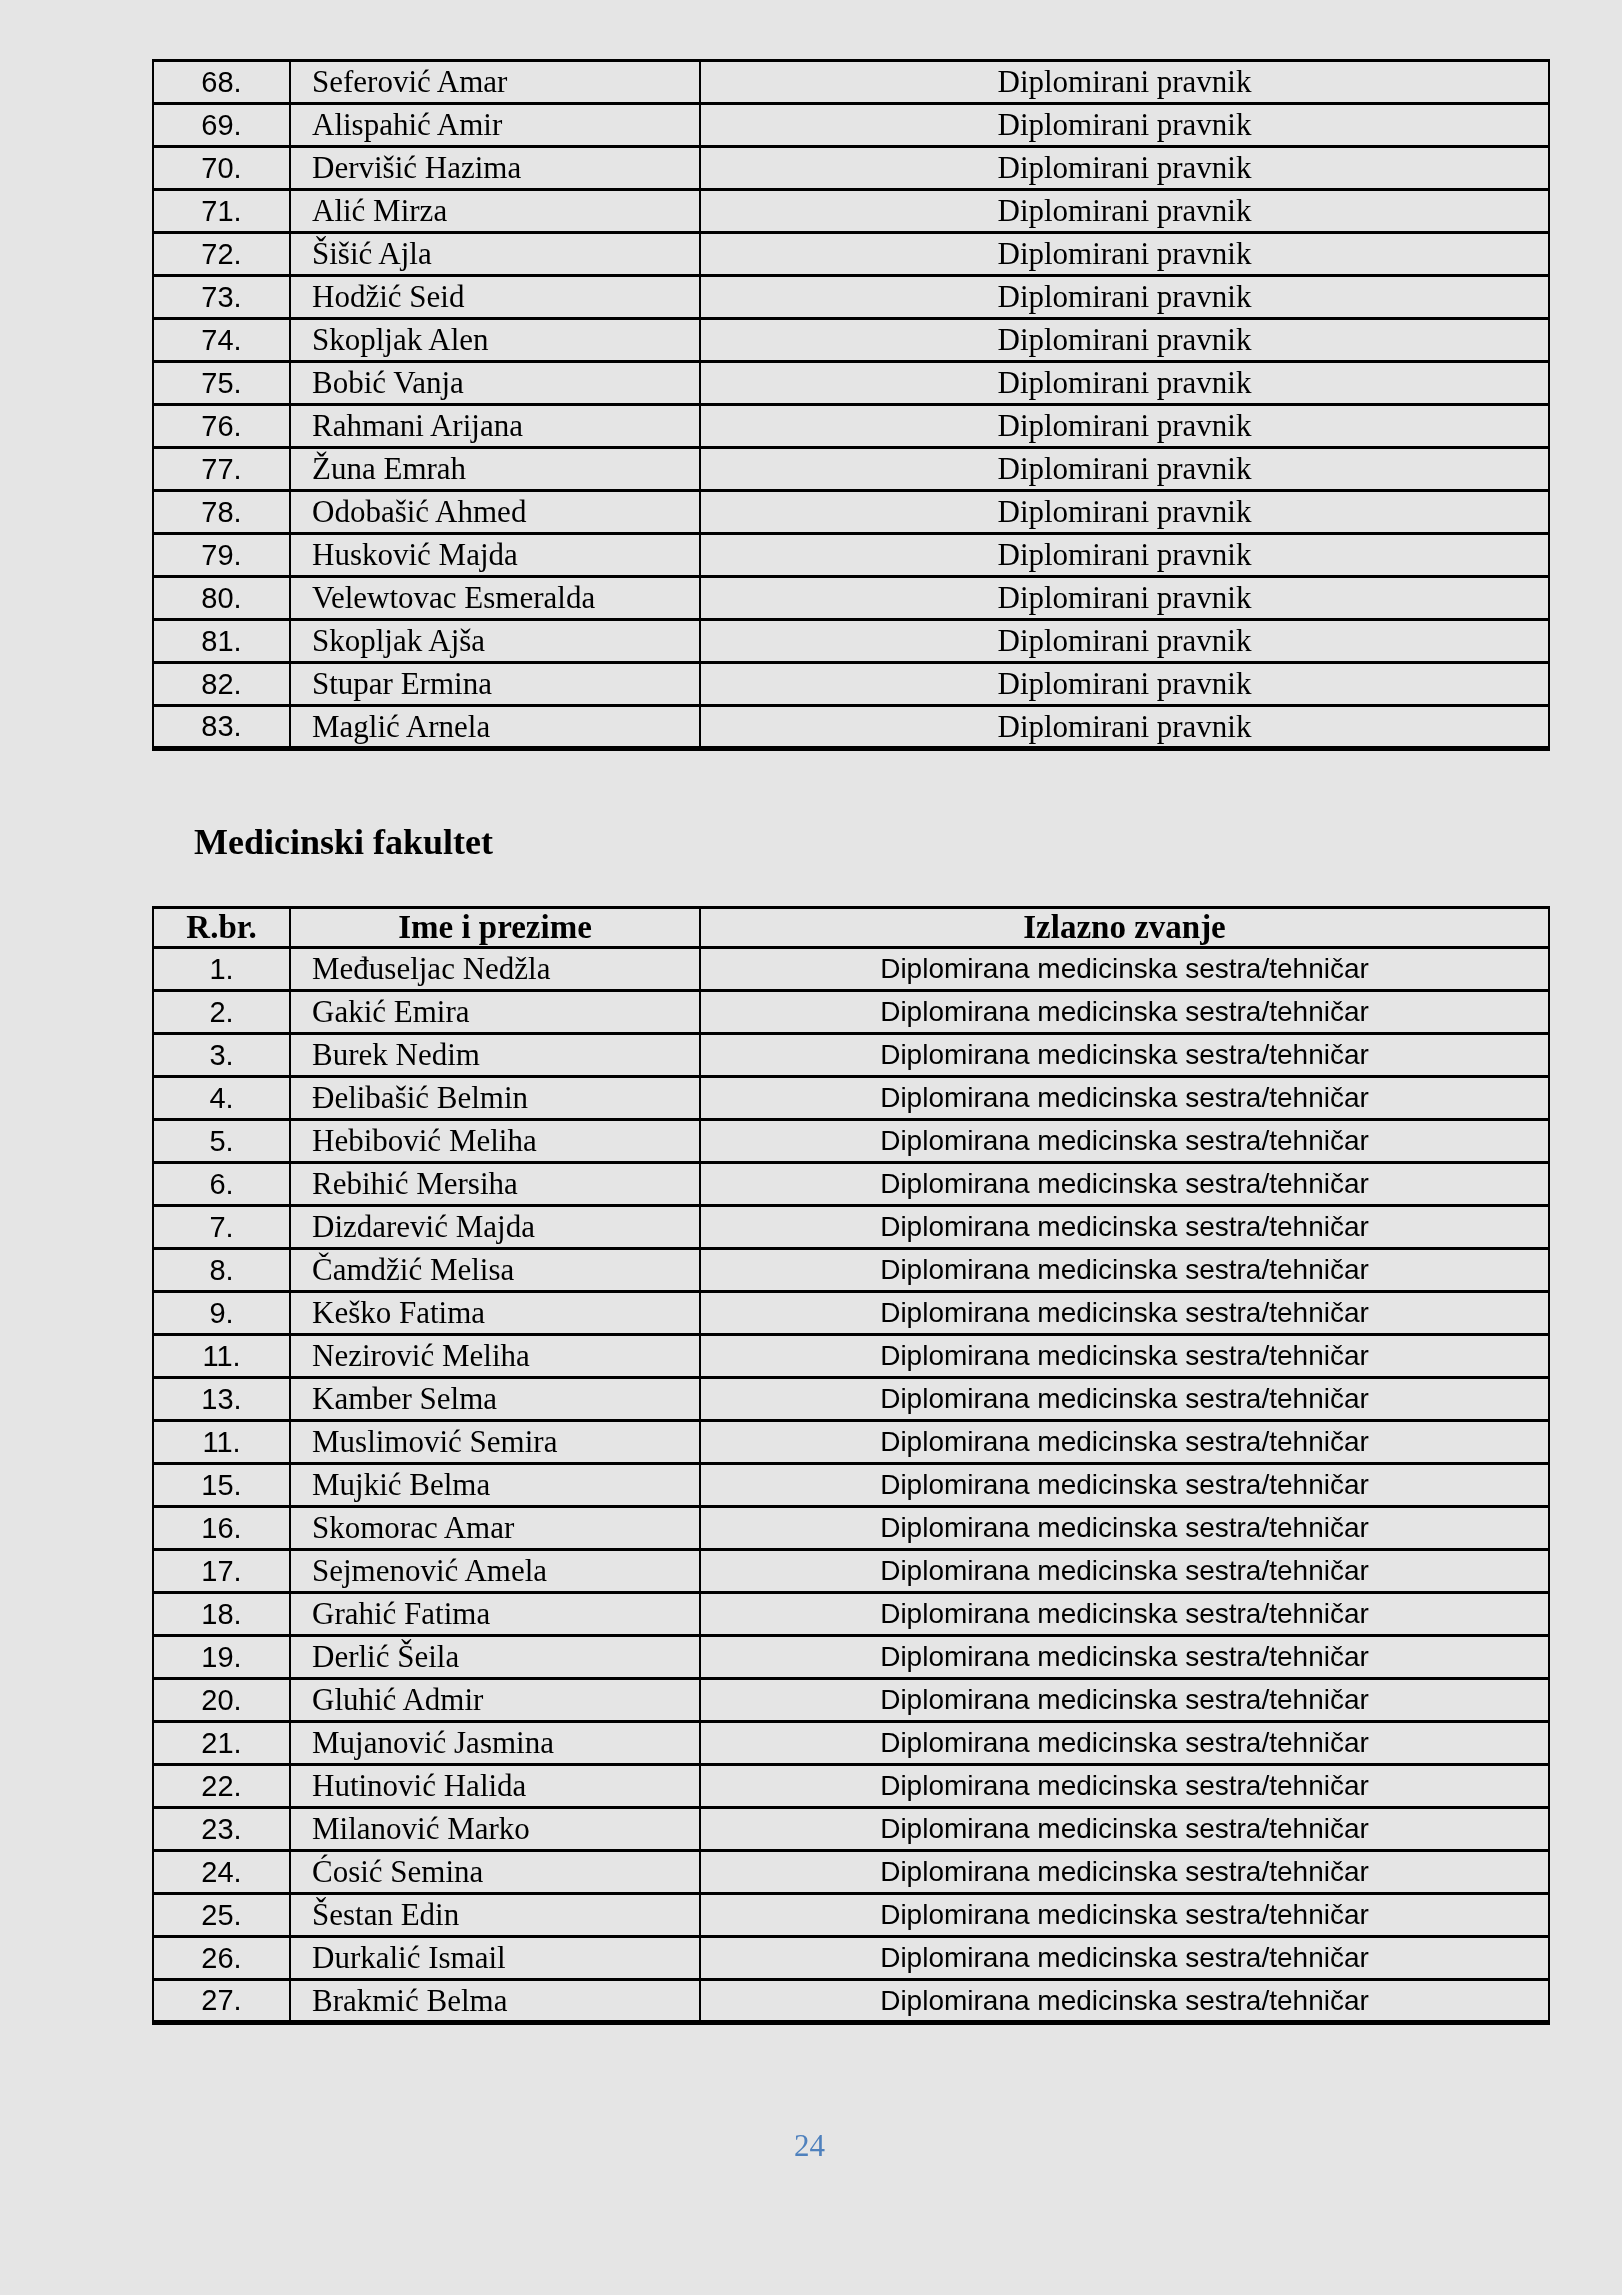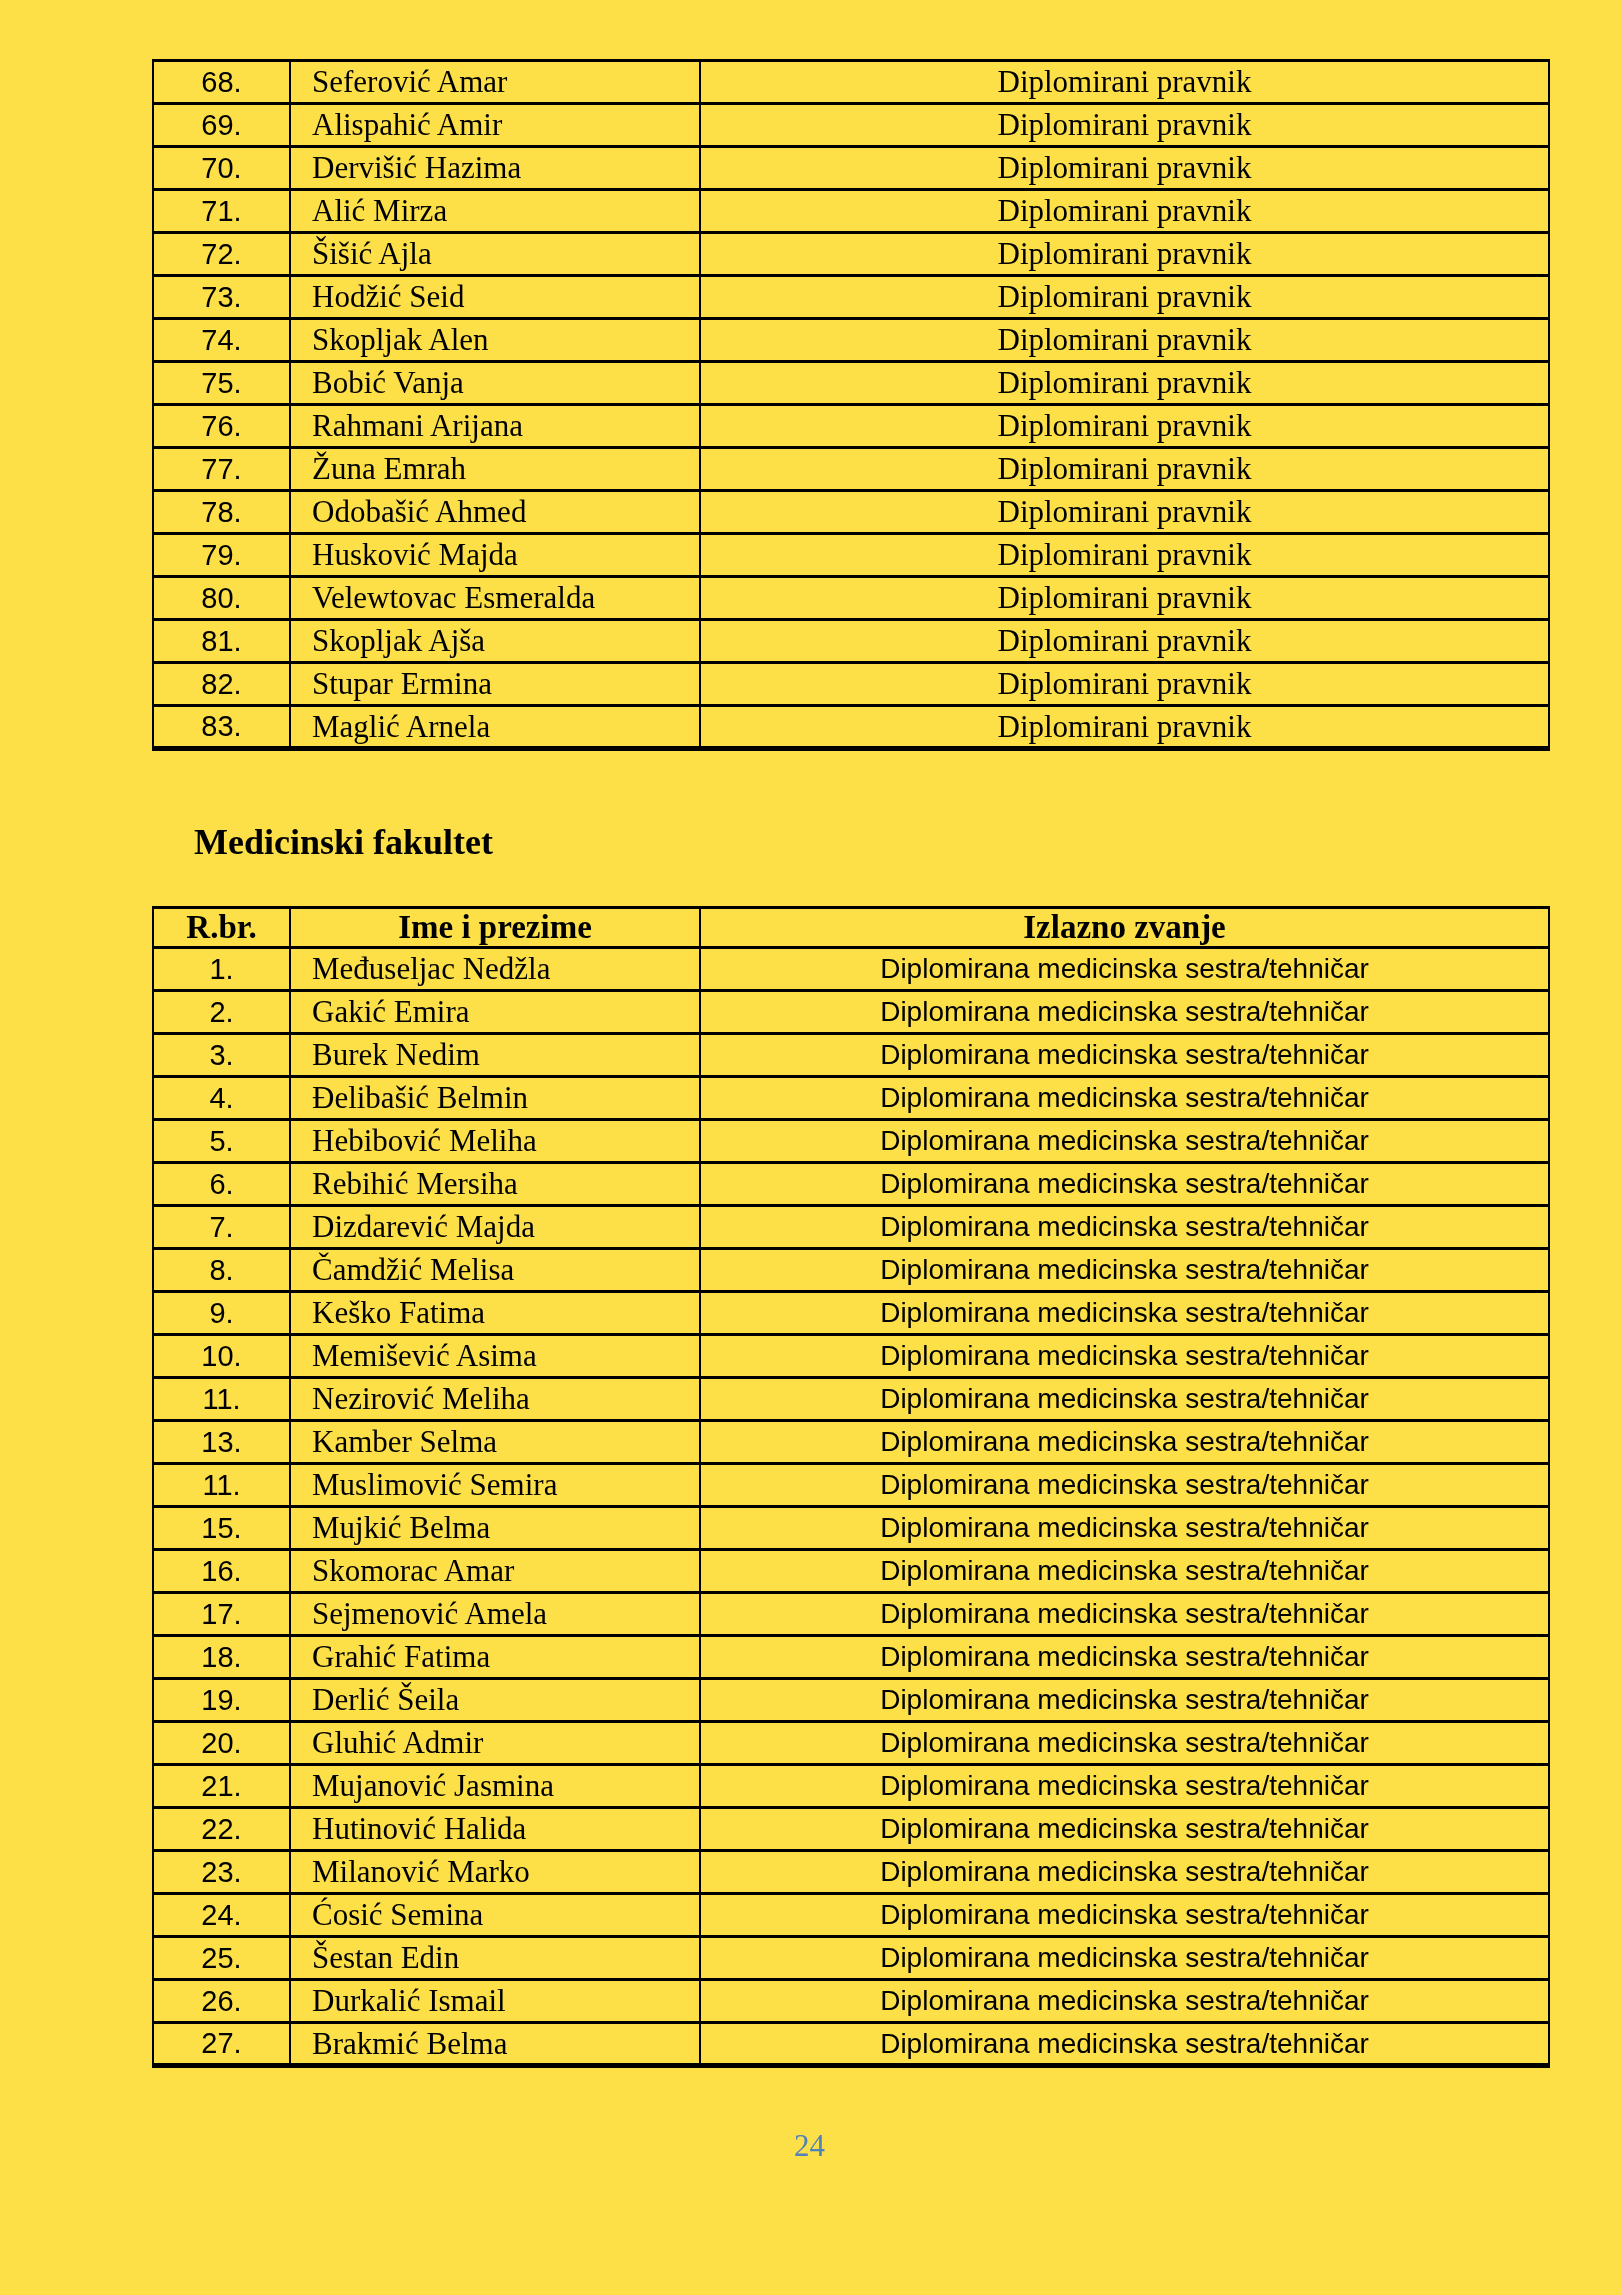--- a/index.html
+++ b/index.html
@@ -1,20 +1,20 @@
 <!DOCTYPE html>
 <html style="font-size:10.5px"><head>
 <meta charset="utf-8">
 <style>
   html, body { margin: 0; padding: 0; background: #888; }
   .page {
     position: relative;
     width: 1622px;
     height: 2295px;
-    background: #fde047;
+    background: #e5e5e5;
     font-family: "Liberation Serif", "DejaVu Serif", serif;
     color: #000000;
     overflow: hidden;
   }
   table.doc-table {
     position: absolute;
     border-collapse: collapse;
     table-layout: fixed;
     width: 1397px;
     border: 2.6px solid #000;
@@ -228,25 +228,20 @@
           <td class="cell-num">8.</td>
           <td class="cell-name">Čamdžić Melisa</td>
           <td class="cell-title-sans">Diplomirana medicinska sestra/tehničar</td>
         </tr>
         <tr>
           <td class="cell-num">9.</td>
           <td class="cell-name">Keško Fatima</td>
           <td class="cell-title-sans">Diplomirana medicinska sestra/tehničar</td>
         </tr>
         <tr>
-          <td class="cell-num">10.</td>
-          <td class="cell-name">Memišević Asima</td>
-          <td class="cell-title-sans">Diplomirana medicinska sestra/tehničar</td>
-        </tr>
-        <tr>
           <td class="cell-num">11.</td>
           <td class="cell-name">Nezirović Meliha</td>
           <td class="cell-title-sans">Diplomirana medicinska sestra/tehničar</td>
         </tr>
         <tr>
           <td class="cell-num">13.</td>
           <td class="cell-name">Kamber Selma</td>
           <td class="cell-title-sans">Diplomirana medicinska sestra/tehničar</td>
         </tr>
         <tr>

